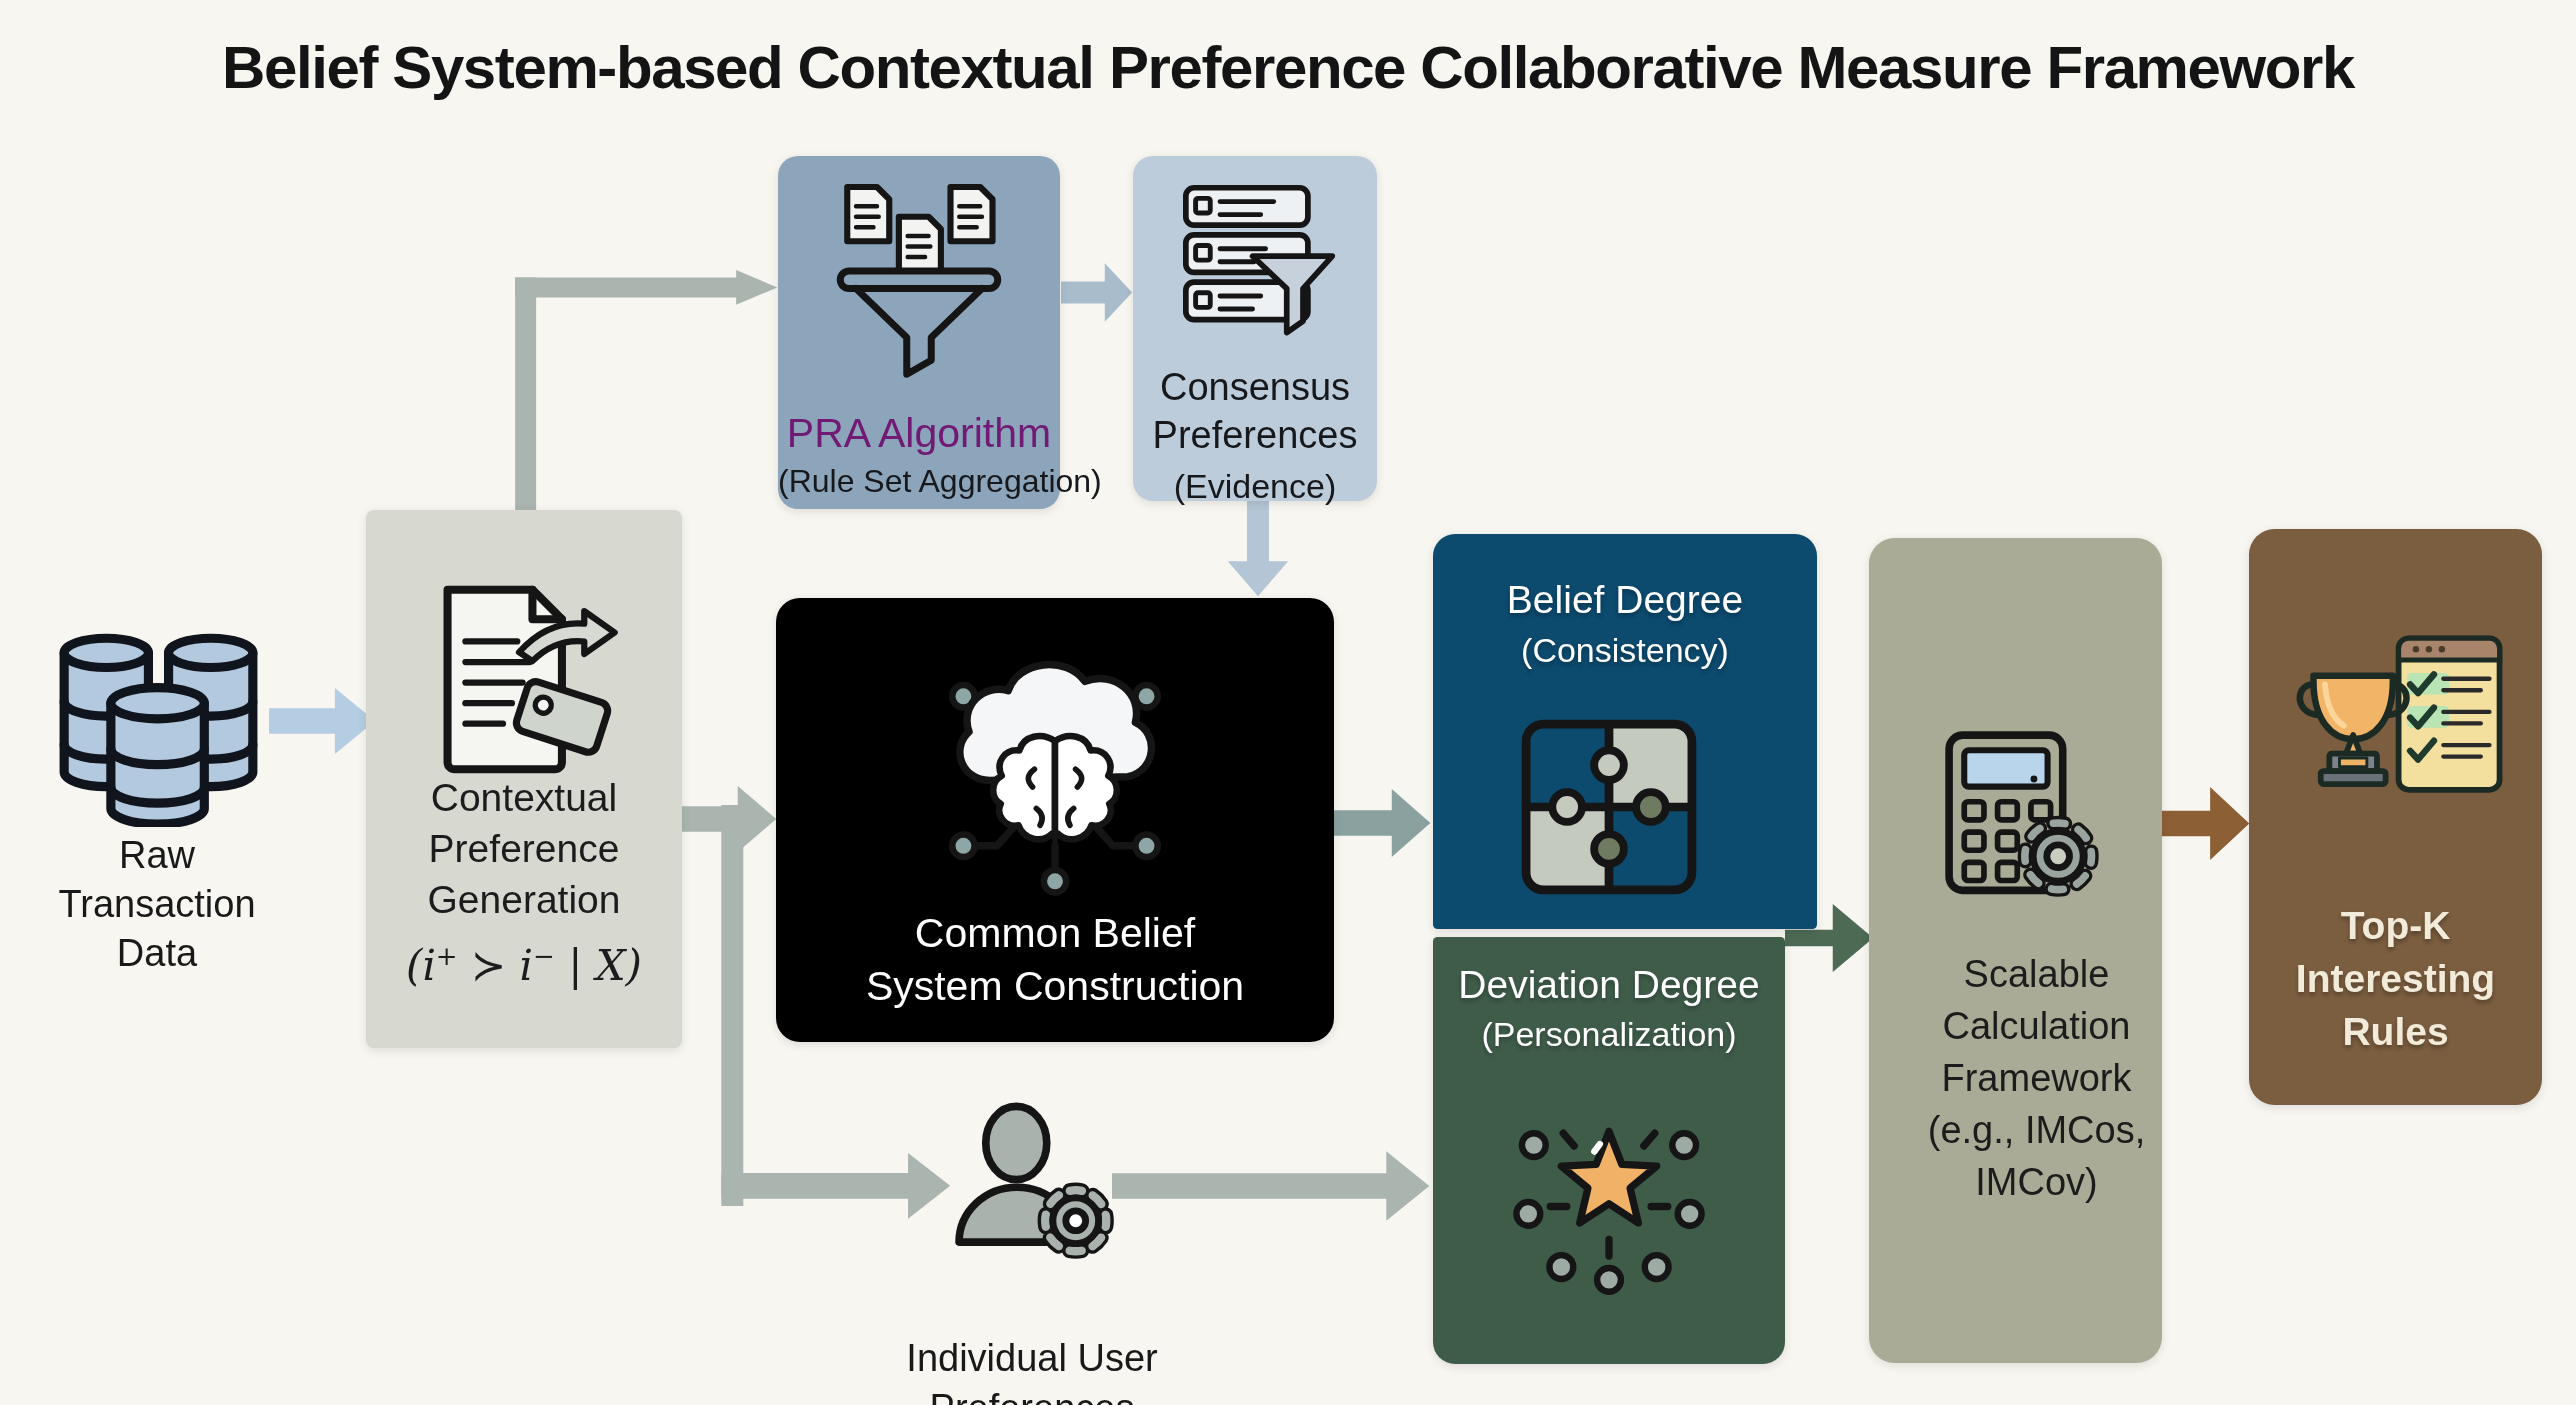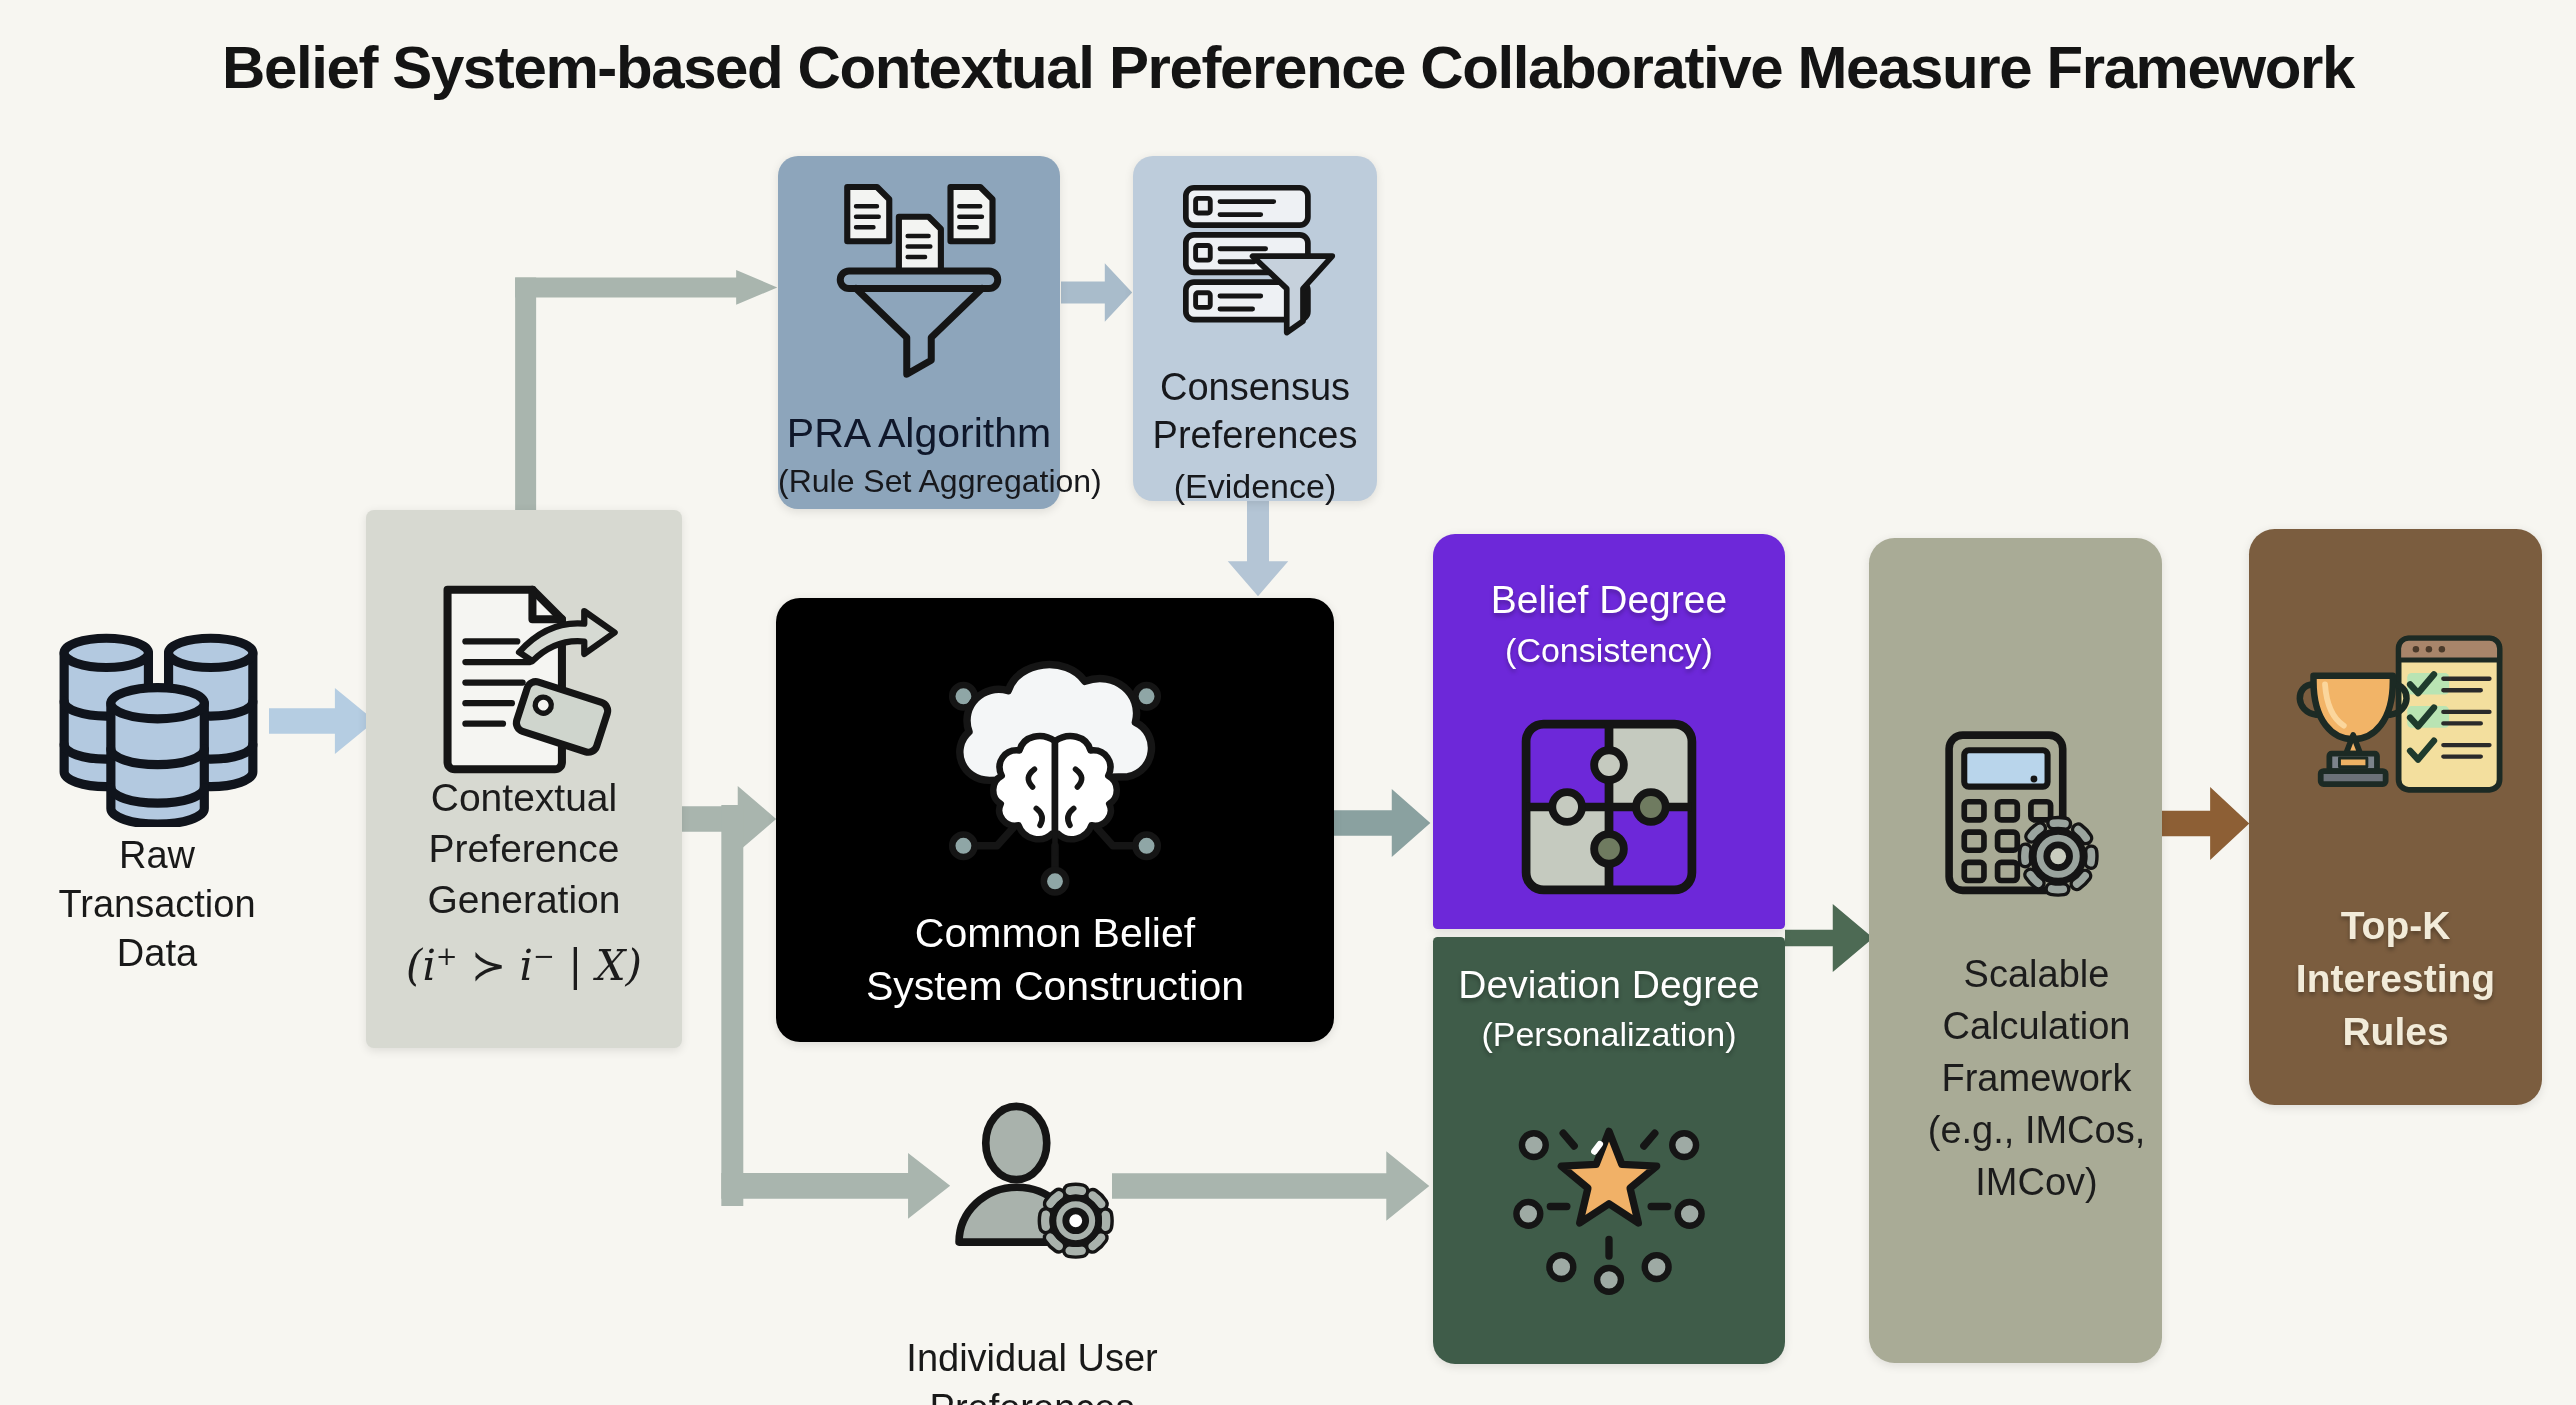--- a/index.html
+++ b/index.html
@@ -11,21 +11,21 @@
   }
   .title{
     position:absolute;left:0;right:0;top:33px;text-align:center;
     font-size:60px;font-weight:700;letter-spacing:-1.4px;color:#141414;
   }
   .box{position:absolute;box-shadow:0 2.7px 9.1px rgba(0,0,0,.10);}
   .box-contextual{left:366px;top:510px;width:316px;height:538px;background:#d7d9d1;border-radius:8px;}
   .box-pra{left:778px;top:156px;width:282px;height:353px;background:#8da5bb;border-radius:20px;}
   .box-consensus{left:1133px;top:156px;width:244px;height:345px;background:#bdccdb;border-radius:20px;}
   .box-common{left:776px;top:598px;width:558px;height:444px;background:#000000;border-radius:24px;}
-  .box-belief{left:1433px;top:534px;width:352px;height:395px;background:#6d28d9;border-radius:22px 22px 4.6px 4.6px;}
+  .box-belief{left:1433px;top:534px;width:352px;height:395px;background:#0c4a6e;border-radius:22px 22px 4.6px 4.6px;padding-left:32px;}
   .box-deviation{left:1433px;top:937px;width:352px;height:427px;background:#3f5c49;border-radius:4.6px 4.6px 22px 22px;}
   .box-scalable{left:1869px;top:538px;width:293px;height:825px;background:#a9ab96;border-radius:25.6px;}
   .box-topk{left:2249px;top:529px;width:293px;height:576px;background:#7b5d3f;border-radius:25.6px;}
 
   .icon{position:absolute;}
   .ic-db{left:44px;top:607px;width:229px;height:220px;}
   .ic-ctx{left:50px;top:60px;width:215px;height:210px;}
   .ic-pra{left:31px;top:24px;width:220px;height:210px;}
   .ic-cons{left:25.6px;top:22px;width:192px;height:179px;}
   .ic-common{left:137px;top:31px;width:284px;height:271px;}
@@ -36,21 +36,21 @@
   .ic-topk{left:27.4px;top:95px;width:238px;height:183px;}
 
   .lbl{position:absolute;text-align:center;}
   .lbl-raw{left:20px;top:831px;width:274px;font-size:38px;line-height:49px;color:#191919;}
   .lbl-individual{left:849px;top:1333px;width:366px;font-size:38px;line-height:50px;color:#191919;}
 
   .btxt{position:absolute;left:0;right:0;text-align:center;}
   .ctx-lines{top:262px;font-size:39px;line-height:51px;color:#1c1c1c;}
   .formula{margin-top:5.5px;font-family:"DejaVu Serif","DejaVu Sans",serif;font-style:italic;font-size:42px;}
   .formula sup{font-size:0.62em;}
-  .pra-title{top:254px;font-size:41px;color:#0f172a;}
+  .pra-title{top:254px;font-size:41px;color:#701a75;}
   .pra-sub{top:307px;font-size:32px;white-space:nowrap;color:#17181c;}
   .cons-lines{top:207px;font-size:38px;line-height:48px;color:#17181c;}
   .cons-sub{font-size:34px;margin-top:2.7px;}
   .light{color:#ffffff;text-shadow:0 2.7px 4.6px rgba(0,0,0,.28);}
   .common-lines{top:309px;font-size:41px;line-height:53px;}
   .belief-title{top:44px;font-size:39px;line-height:44px;}
   .belief-sub{font-size:34px;margin-top:5.5px;}
   .dev-title{top:25.6px;font-size:39px;line-height:44px;}
   .scal-lines{top:410px;font-size:38px;line-height:52px;color:#1c1c1c;padding-left:42px;}
   .topk-lines{top:370px;font-size:39px;line-height:53px;color:#f2ebd9;text-shadow:0 2.7px 4.6px rgba(0,0,0,.30);font-weight:bold;}

